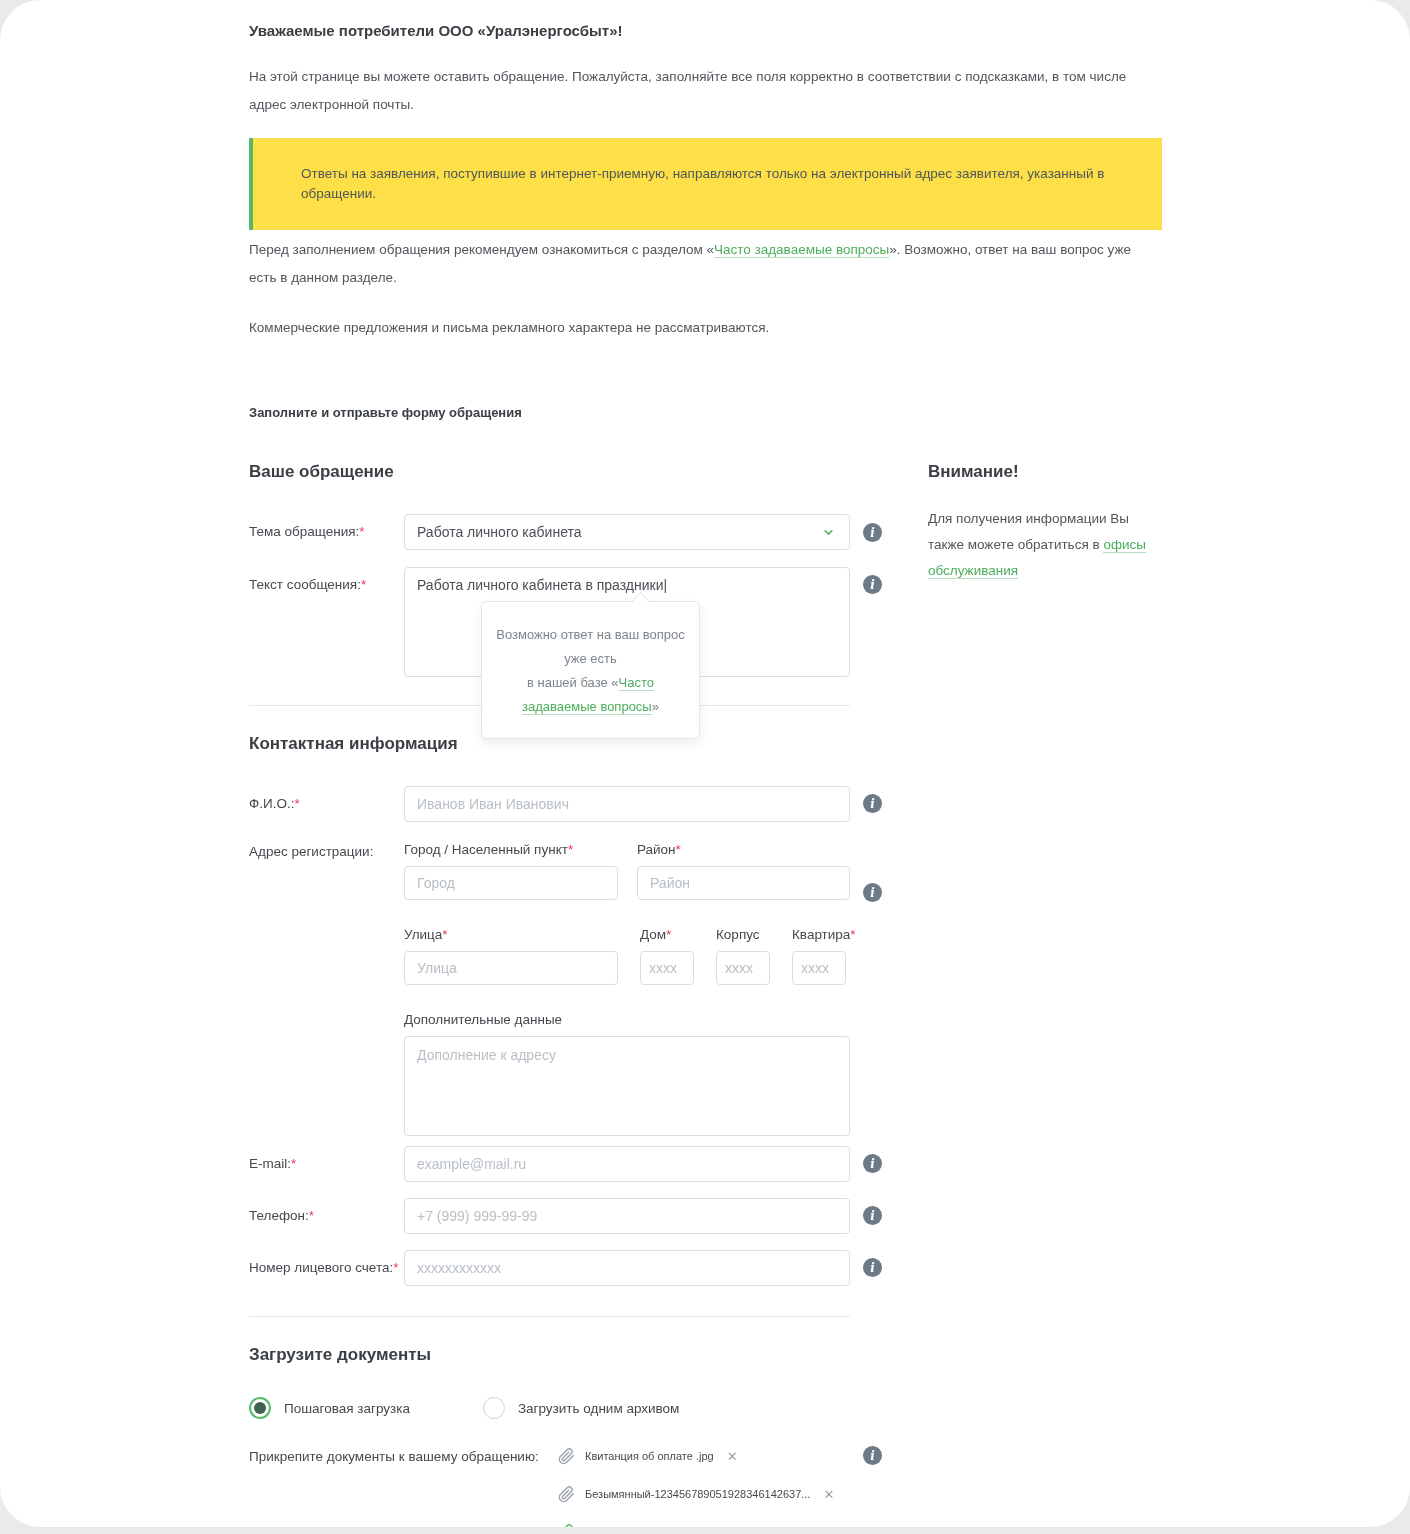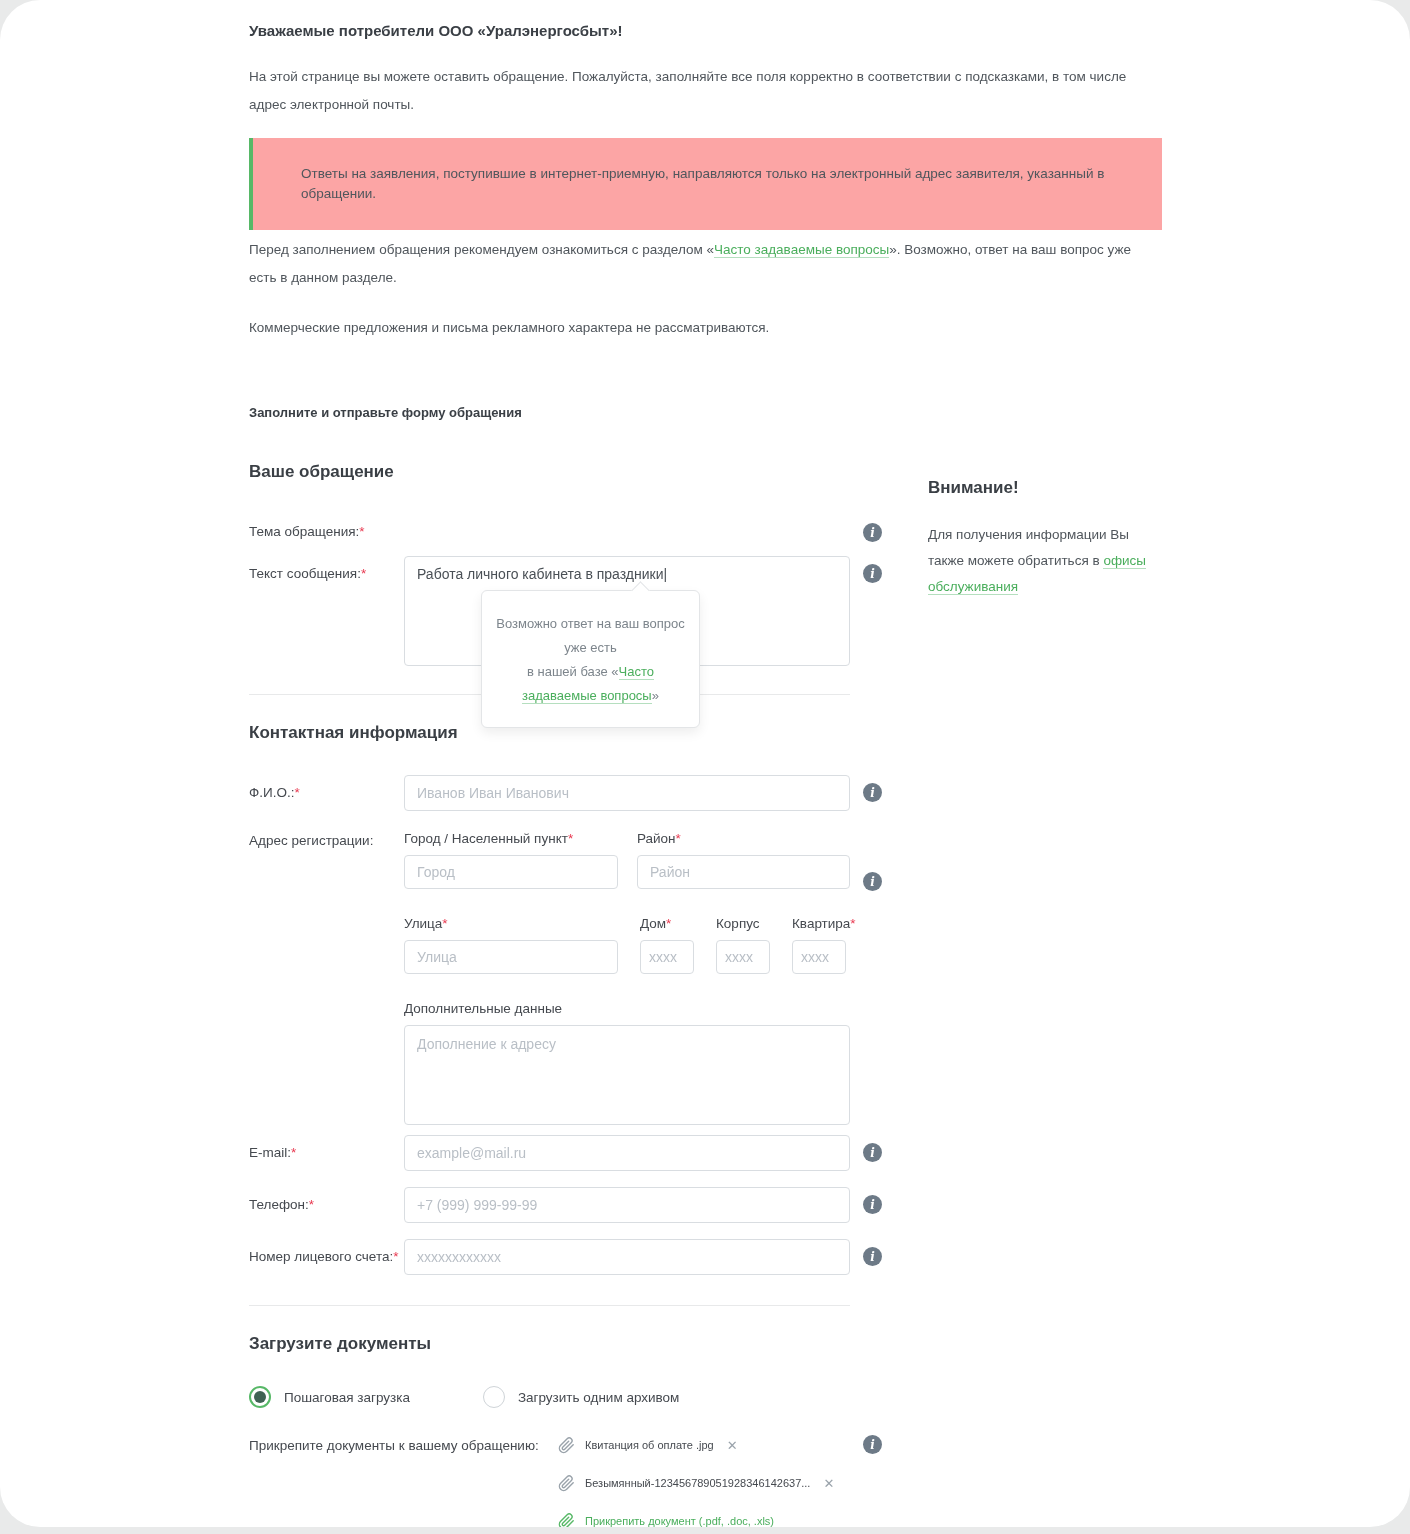--- a/index.html
+++ b/index.html
@@ -15,37 +15,37 @@
     background: #ffffff;
     border-radius: 40px;
     padding: 22px 0 0 249px;
     overflow: hidden;
   }
   .intro { width: 913px; }
   .intro-title { font-size: 15px; font-weight: bold; color: #3a3f45; margin: 0 0 24px; }
   .p { font-size: 13.5px; color: #50565c; line-height: 28px; margin: 0; }
   .notice {
     margin: 19px 0 0;
-    background: #fca5a5;
+    background: #fde047;
     border-left: 4px solid #57b867;
     padding: 26px 40px 26px 48px;
     font-size: 13.5px; color: #50565c; line-height: 20px;
   }
   .p-commercial { margin-top: 22px; }
   .p-faq { margin-top: 6px; }
   .link-green {
     color: #4aae5c; text-decoration: none; cursor: pointer;
     border-bottom: 1px solid #b5dfbf;
   }
   .form-title { font-size: 13px; font-weight: bold; color: #3a3f45; margin: 63px 0 0; }
   .columns { display: flex; margin-top: 42px; }
   .main-col { width: 601px; }
   .side-col { width: 222px; margin-left: 78px; }
   h3.section { font-size: 17px; font-weight: bold; color: #3a3f45; margin: 0 0 32px; }
-  .side-col h3 { margin-bottom: 24px; margin-top: 16px; }
+  .side-col h3 { margin-bottom: 24px; }
   .side-text { font-size: 13.5px; color: #50565c; line-height: 26px; margin: 0; }
 
   .form-row { display: flex; position: relative; margin-bottom: 17px; }
   .flabel { width: 155px; font-size: 13.5px; color: #45494f; padding-top: 10px; }
   .req { color: #e8384f; }
   .ffield { width: 446px; position: relative; }
   .input, .tarea {
     width: 100%; border: 1px solid #d9dde1; border-radius: 4px;
     background: #fff; font-size: 14px; color: #4a5056;
     padding: 8px 12px; height: 36px; font-family: inherit; outline: none;
@@ -137,20 +137,28 @@
 
   <h2 class="form-title">Заполните и отправьте форму обращения</h2>
 
   <div class="columns">
     <div class="main-col">
 
       <h3 class="section">Ваше обращение</h3>
 
       <div class="form-row">
         <div class="flabel"><span>Тема обращения:</span><span class="req">*</span></div>
+        <div class="ffield">
+          <div class="select">
+            <span>Работа личного кабинета</span>
+            <svg class="chevron" viewBox="0 0 24 24" fill="none" stroke="#57b867" stroke-width="3" stroke-linecap="round" stroke-linejoin="round">
+                <polyline points="6 9 12 15 18 9"></polyline>
+              </svg>
+          </div>
+        </div>
         <div class="info-icon" style="top:9px">i</div>
       </div>
 
       <div class="form-row" style="margin-bottom:0">
         <div class="flabel"><span>Текст сообщения:</span><span class="req">*</span></div>
         <div class="ffield">
           <div class="msg-box">
             <span>Работа личного кабинета в праздники|</span>
             <div class="tooltip">
               <span>Возможно ответ на ваш вопрос уже есть</span><br>

